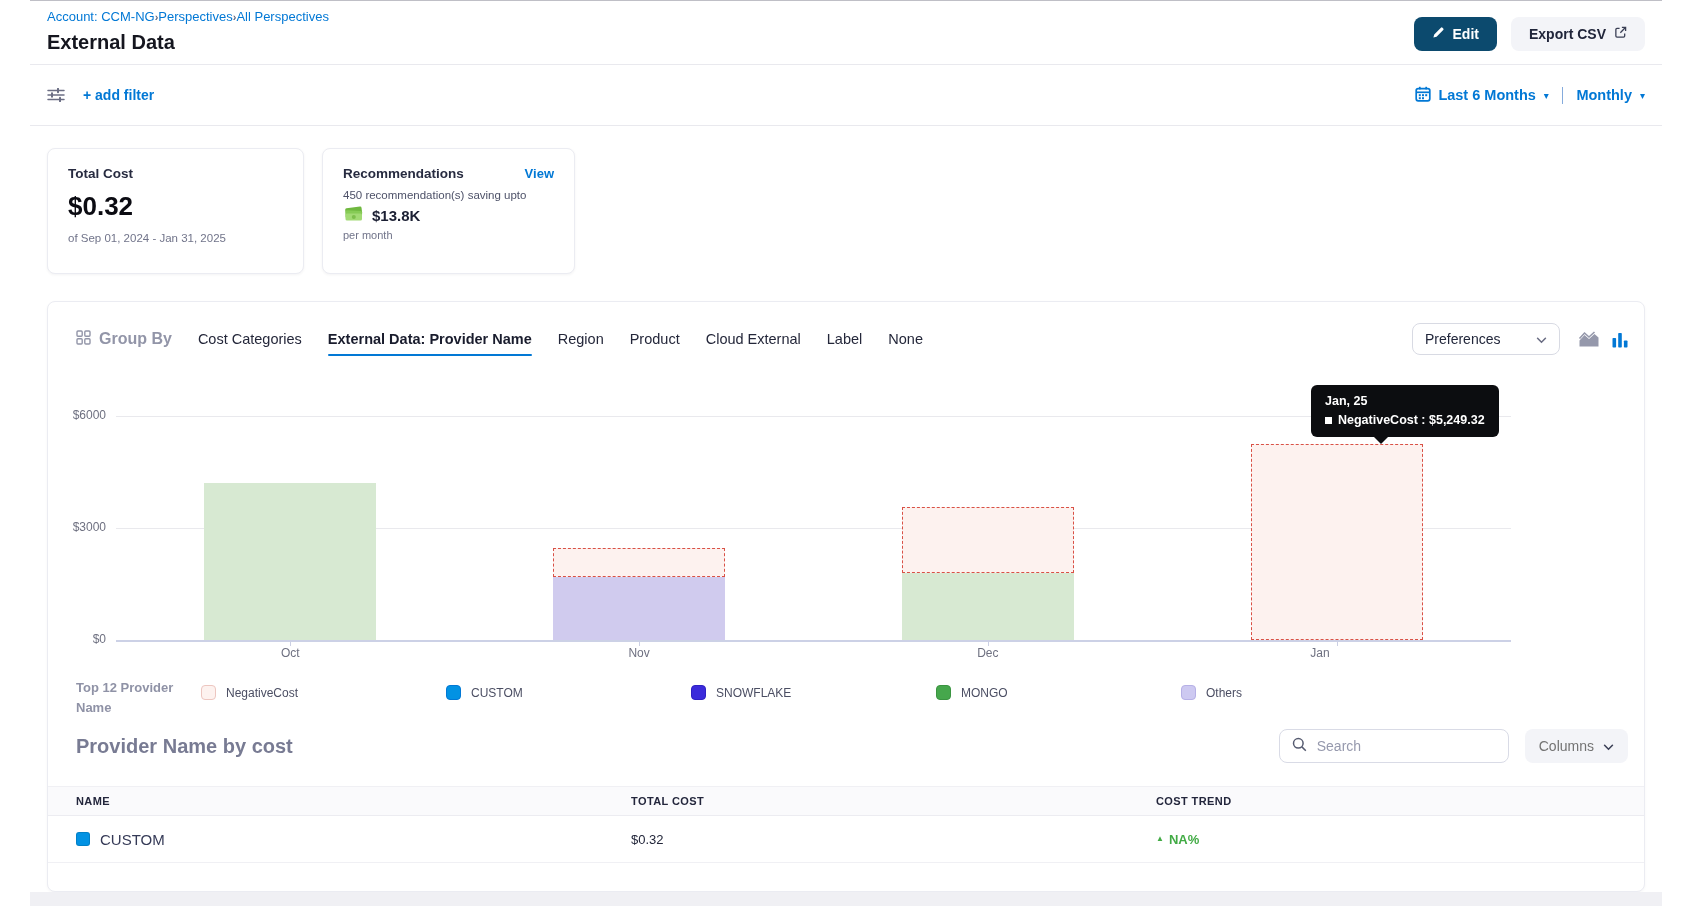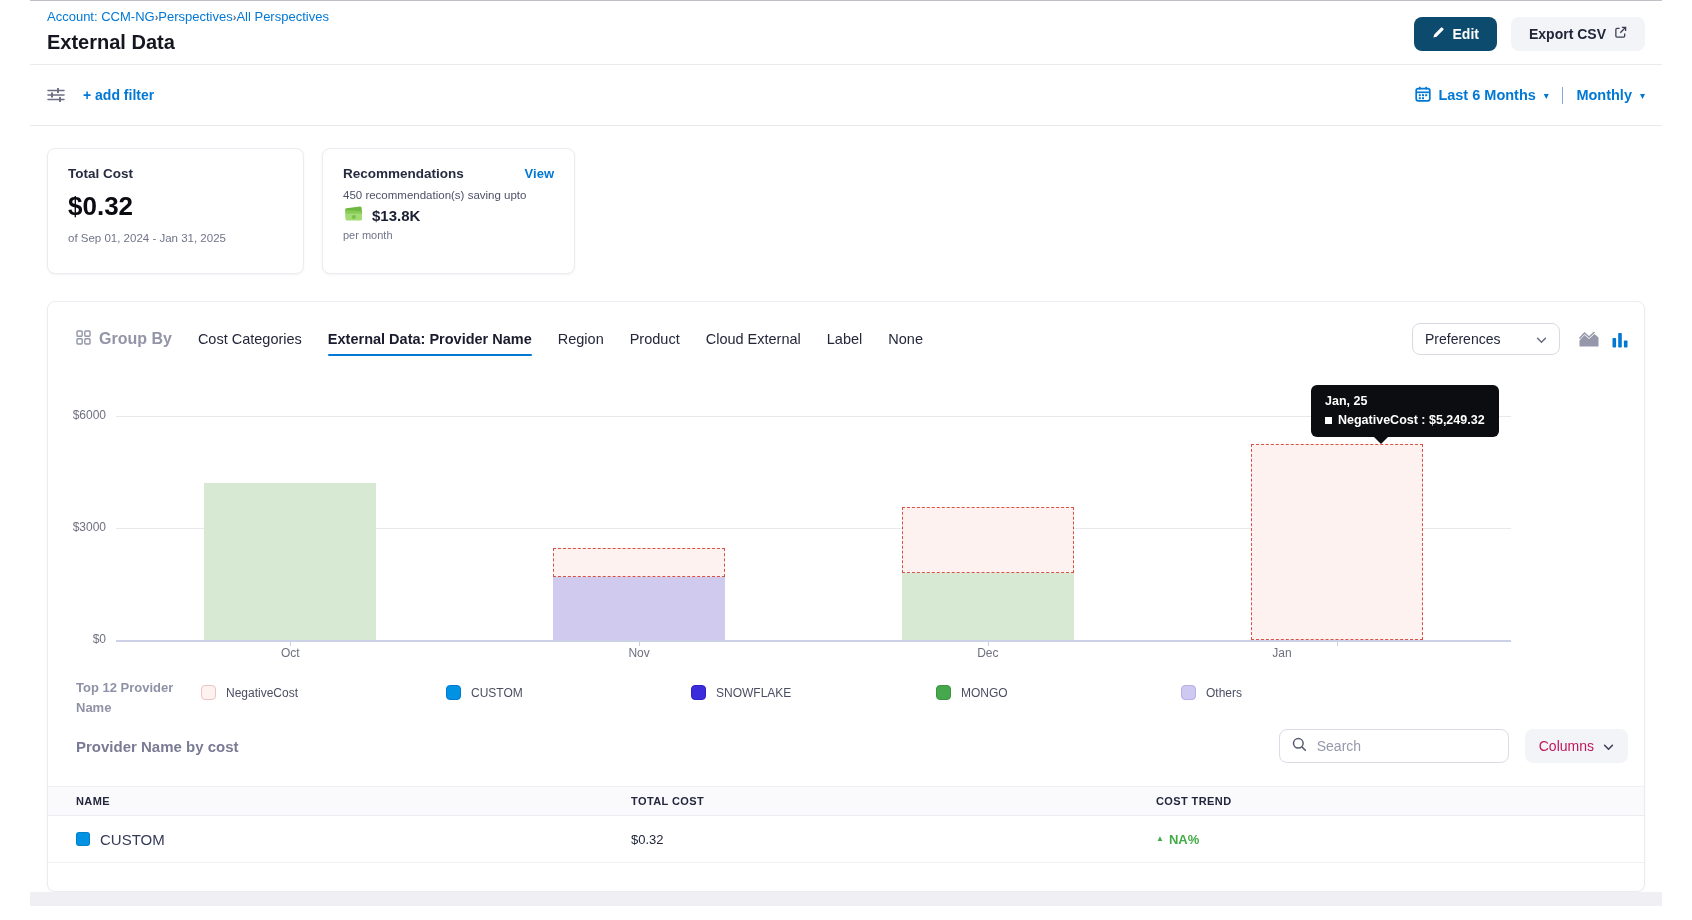--- a/index.html
+++ b/index.html
@@ -70,25 +70,25 @@
 
   
   .legend-row{display:flex;align-items:flex-start;padding:18px 0 0 28px;height:52px;box-sizing:border-box;}
   .legend-title{width:125px;font-size:13px;font-weight:700;color:#8f92a6;line-height:1.5;}
   .legend-items{display:flex;}
   .legend-item{width:245px;display:flex;align-items:center;gap:10px;font-size:12px;color:#4b4e63;padding-top:7px;cursor:pointer;}
   .legend-swatch{width:15px;height:15px;border-radius:4px;box-sizing:border-box;flex:0 0 auto;}
 
   
   .table-toolbar{display:flex;align-items:center;padding:16px 16px 0 28px;height:36px;}
-  .table-title{font-size:15px;font-weight:700;color:#787b93;}
+  .table-title{font-size:20px;font-weight:700;color:#787b93;}
   .search-box{margin-left:auto;display:flex;align-items:center;gap:8px;width:230px;height:34px;border:1px solid #d9dbe6;border-radius:8px;padding:0 12px;box-sizing:border-box;background:#fff;}
   .search-box input{border:none;outline:none;font-size:14px;color:#22273b;width:100%;font-family:inherit;background:transparent;}
   input::placeholder{color:#9699ad;}
-  .columns-btn{margin-left:16px;height:34px;background:#f3f4f8;border:none;border-radius:8px;display:flex;align-items:center;gap:9px;padding:0 14px;font-size:14px;color:#be185d;font-family:inherit;cursor:pointer;}
+  .columns-btn{margin-left:16px;height:34px;background:#f3f4f8;border:none;border-radius:8px;display:flex;align-items:center;gap:9px;padding:0 14px;font-size:14px;color:#737373;font-family:inherit;cursor:pointer;}
   .thead{margin-top:22px;background:#fafafc;border-top:1px solid #f0f0f4;border-bottom:1px solid #ececf1;display:grid;grid-template-columns:555px 525px 1fr;padding-left:28px;height:28px;align-items:center;}
   .th{font-size:11px;font-weight:700;color:#23263c;letter-spacing:.4px;}
   .tr{display:grid;grid-template-columns:555px 525px 1fr;padding-left:28px;height:46px;align-items:center;border-bottom:1px solid #f0f0f4;}
   .name-cell{display:flex;align-items:center;gap:10px;font-size:15px;color:#353a57;}
   .row-swatch{width:14px;height:14px;border-radius:3px;border:1px solid rgba(0,0,0,.12);box-sizing:border-box;}
   .cost-cell{font-size:13px;color:#22263a;}
   .trend-cell{display:flex;align-items:center;gap:5px;color:#42ab45;font-size:13px;font-weight:600;}
   .trend-up{font-size:8px;line-height:1;}
 
   .bottom-strip{height:14px;background:#f0f0f4;}
@@ -250,21 +250,21 @@
         <div class="xtick" style="left: 242.375px;"></div>
         <div class="bar-seg solid" style="background: rgb(208, 203, 238); left: 505.125px; width: 172px; bottom: 20px; height: 63.0933px;"></div>
         <div class="bar-seg dashed" style="left: 505.125px; width: 172px; bottom: 83.0933px; height: 28.7467px;"></div>
         <div class="xtick-label" style="left: 546.125px;">Nov</div>
         <div class="xtick" style="left: 591.125px;"></div>
         <div class="bar-seg solid" style="background: rgb(215, 233, 210); left: 853.875px; width: 172px; bottom: 20px; height: 66.8267px;"></div>
         <div class="bar-seg dashed" style="left: 853.875px; width: 172px; bottom: 86.8267px; height: 65.7067px;"></div>
         <div class="xtick-label" style="left: 894.875px;">Dec</div>
         <div class="xtick" style="left: 939.875px;"></div>
         <div class="bar-seg dashed" style="left: 1202.62px; width: 172px; bottom: 20px; height: 195.975px;"></div>
-        <div class="xtick-label" style="left: 1189px;">Jan</div>
+        <div class="xtick-label" style="left: 1227px;">Jan</div>
         <div class="xtick" style="left: 1288.62px;"></div>
         <div class="chart-tooltip">
         <div class="tt-title">Jan, 25</div>
         <div class="tt-line">
           <span class="tt-marker"></span>
           <span>NegativeCost : $5,249.32</span>
         </div>
         <div class="tt-arrow"></div>
       </div>
       </div>

